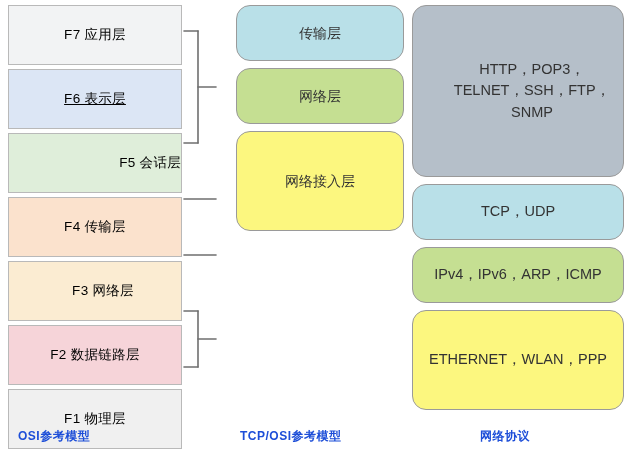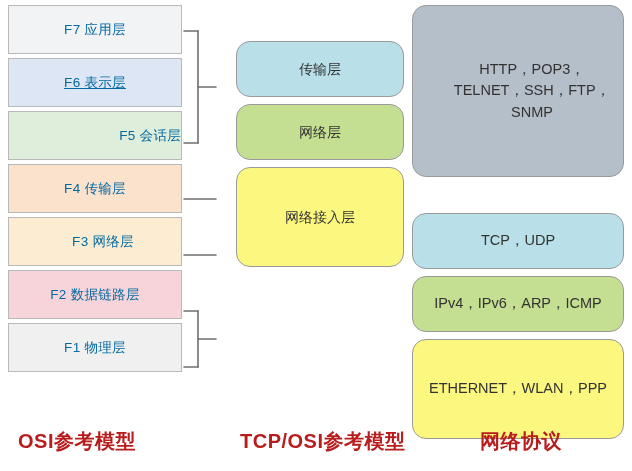--- a/index.html
+++ b/index.html
@@ -21,28 +21,28 @@
 
   
   .osi-col {
     position: absolute;
     left: 8px;
     top: 5px;
     width: 174px;
   }
   .osi-box {
     box-sizing: border-box;
-    height: 49px;
+    height: 60px;
     margin-bottom: 4px;
     border: 1px solid #b9b9b9;
     display: flex;
     align-items: center;
     justify-content: center;
     font-size: 13.5px;
-    color: #0369a1;
+    color: #000000;
     letter-spacing: .3px;
   }
 
   
   #brackets {
     position: absolute;
     left: 182px;
     top: 0;
     width: 56px;
     height: 420px;
@@ -69,39 +69,39 @@
     align-items: center;
     justify-content: center;
     text-align: center;
     font-size: 14px;
     color: #333;
     margin-bottom: 7px;
     padding: 4px 8px;
     line-height: 1.45;
   }
   .rbox.app   { height: 172px; }
-  .rbox.tran  { height: 56px; margin-top: 36px; }
+  .rbox.tran  { height: 56px; }
   .rbox.net   { height: 56px; }
   .rbox.link  { height: 100px; }
 
   .proto .rbox { font-size: 14.5px; }
 
   
   .captions {
     position: absolute;
     top: 424px;
     left: 0;
     width: 632px;
     height: 40px;
   }
   .cap {
     position: absolute;
-    font-size: 20px;
+    font-size: 12px;
     font-weight: bold;
-    color: #b91c1c;
+    color: #1d4ed8;
     letter-spacing: .5px;
   }
   .cap-osi  { left: 18px;  top: 4px; }
   .cap-tcp  { left: 240px; top: 4px; }
   .cap-prot { left: 480px; top: 4px; }
 </style>
 </head>
 <body>
 
 <div id="stage">

